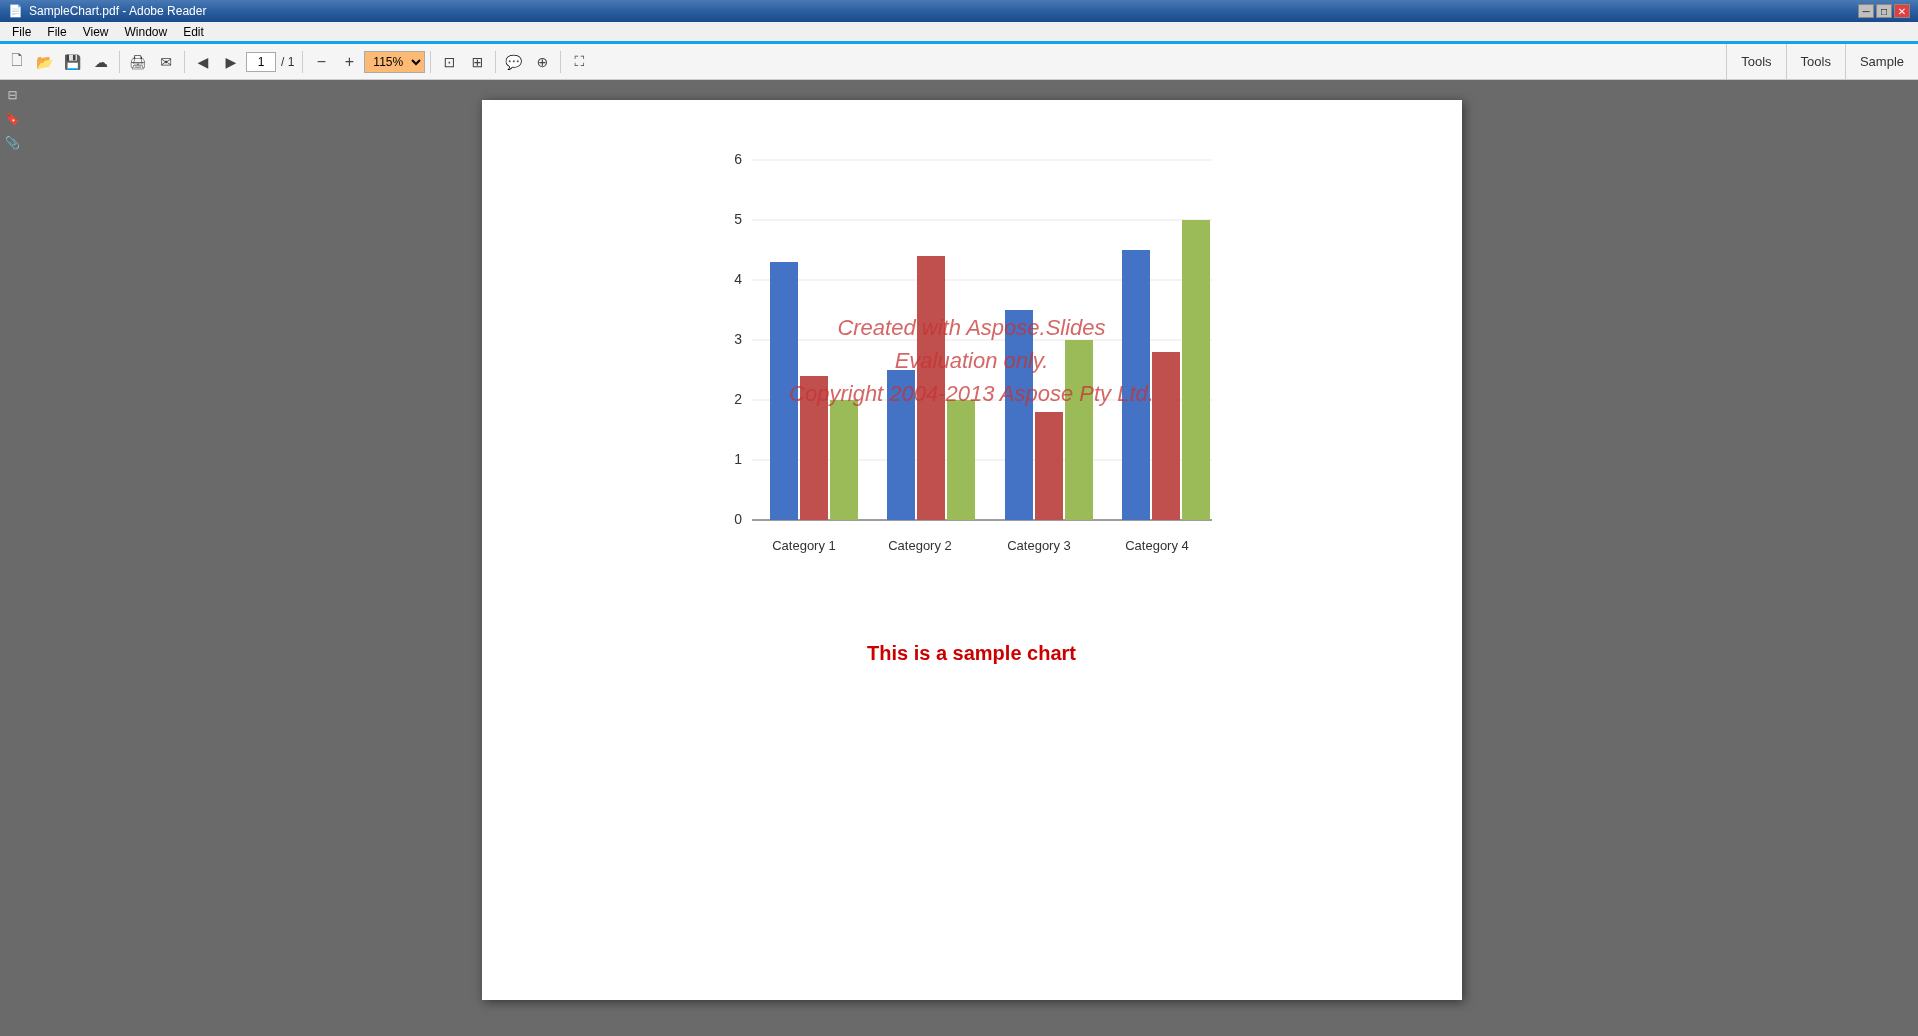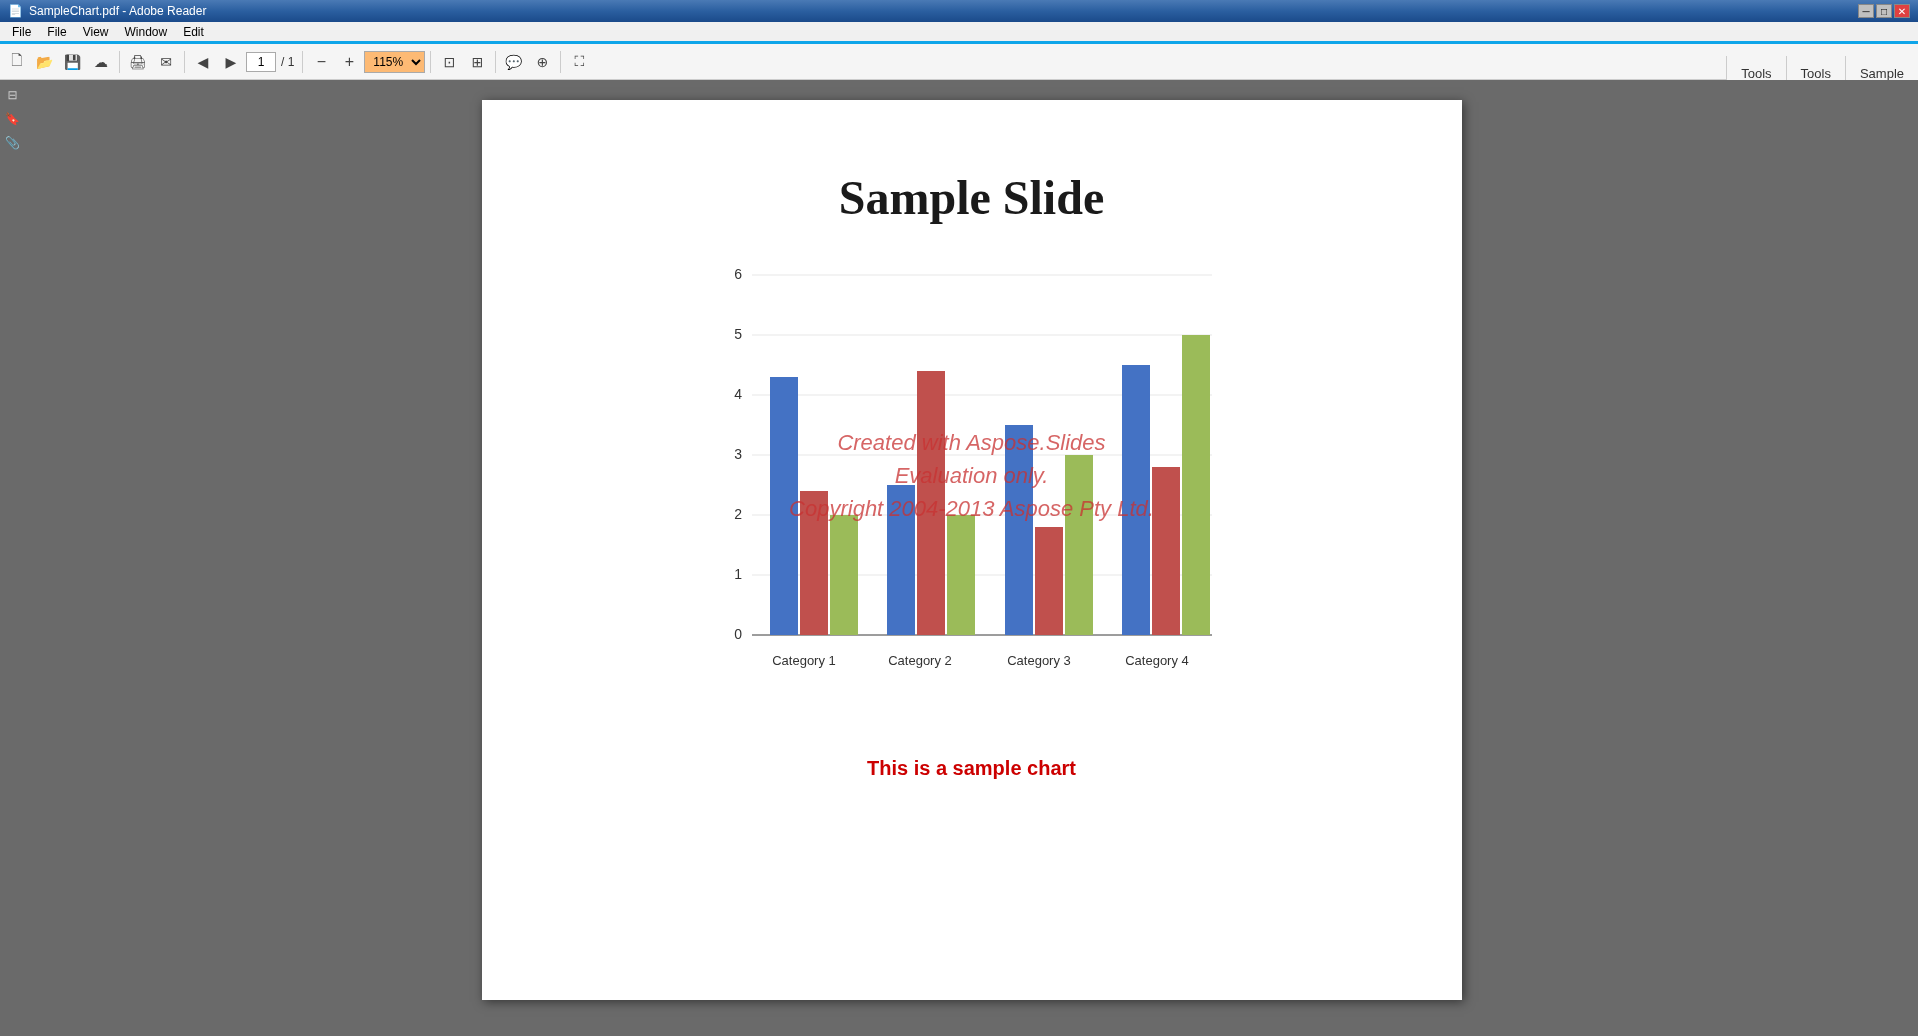--- a/index.html
+++ b/index.html
@@ -97,21 +97,21 @@
       height: 22px;
       font-size: 12px;
       border: 1px solid #aaa;
       background: #fdba74;
       padding: 0 4px;
     }
 
     
     #top-actions {
       position: absolute;
-      top: 56px;
+      top: 44px;
       right: 0;
       display: flex;
       gap: 0;
       background: #f5f5f5;
       border-bottom: 1px solid #ccc;
       height: 36px;
       align-items: center;
     }
     .action-btn {
       padding: 0 14px;
@@ -285,21 +285,20 @@
 </div>
 
 <div id="left-sidebar">
   <div class="sidebar-icon">⊟</div>
   <div class="sidebar-icon">🔖</div>
   <div class="sidebar-icon">📎</div>
 </div>
 
 <div id="main-area">
   <div id="pdf-page">
-    <h1 id="slide-title">Sample Slide</h1>
 
     <div id="chart-container">
       <svg id="chart-svg" viewBox="0 0 560 440" xmlns="http://www.w3.org/2000/svg">
 
         <line x1="60" y1="20" x2="520" y2="20" stroke="#ccc" stroke-width="0.5"></line>
         <line x1="60" y1="80" x2="520" y2="80" stroke="#ccc" stroke-width="0.5"></line>
         <line x1="60" y1="140" x2="520" y2="140" stroke="#ccc" stroke-width="0.5"></line>
         <line x1="60" y1="200" x2="520" y2="200" stroke="#ccc" stroke-width="0.5"></line>
         <line x1="60" y1="260" x2="520" y2="260" stroke="#ccc" stroke-width="0.5"></line>
         <line x1="60" y1="320" x2="520" y2="320" stroke="#ccc" stroke-width="0.5"></line>

